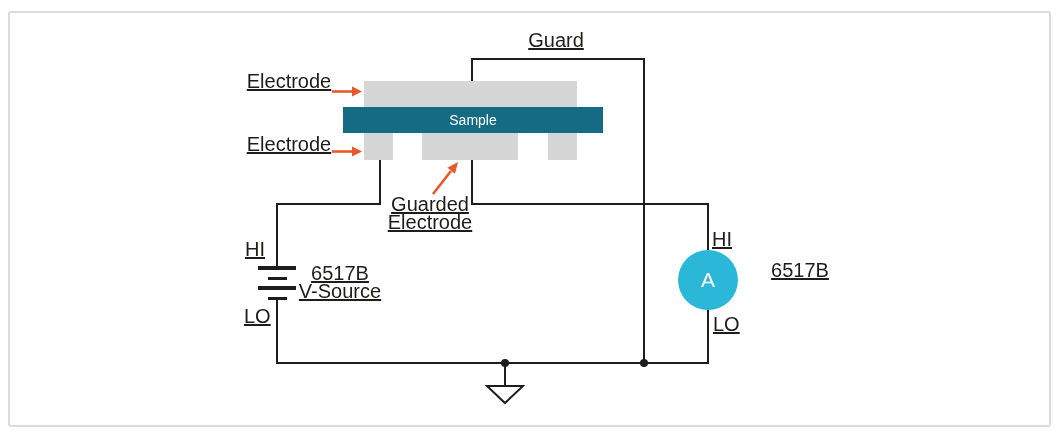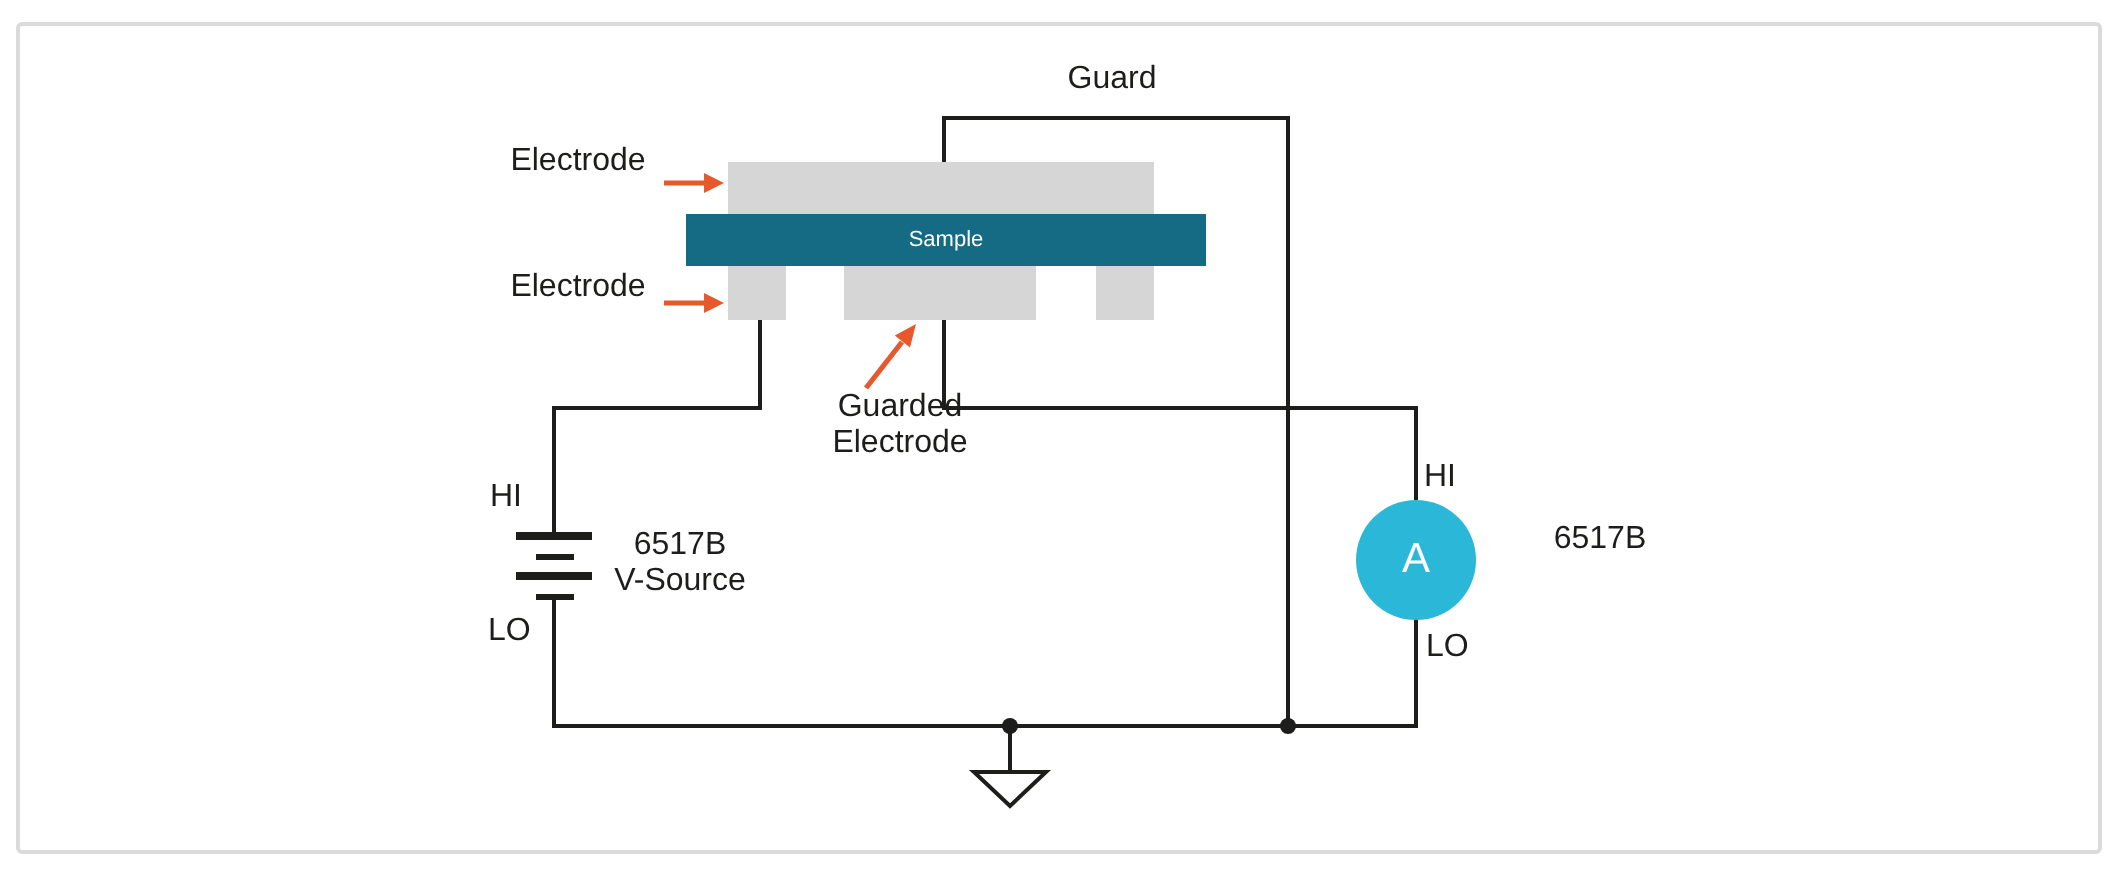--- a/index.html
+++ b/index.html
@@ -5,27 +5,27 @@
   html,body { margin:0; padding:0; background:#ffffff; }
   .canvas {
     position:relative; width:1060px; height:436px; background:#ffffff;
     font-family:"Liberation Sans", sans-serif; color:var(--text,#1d1d1b);
     overflow:hidden;
   }
   .frame {
     position:absolute; left:8px; top:11px; width:1039px; height:412px;
     border:2px solid var(--frame-border,#dbdbdb); border-radius:3px;
   }
-  .lbl { position:absolute; font-size:16px; line-height:18px; white-space:nowrap; }
+  .lbl { position:absolute; font-size:20px; line-height:18px; white-space:nowrap;text-decoration:underline; }
   .center { text-align:center; }
   .block { position:absolute; }
   .gray { background:var(--electrode-fill,#d6d6d6); }
   .sample {
     background:var(--sample-fill,#156a84); color:var(--sample-text,#ffffff);
-    display:flex; align-items:center; justify-content:center; font-size:11px;
+    display:flex; align-items:center; justify-content:center; font-size:14px;
   }
   .wire { position:absolute; background:var(--wire,#1d1d1b); }
   .dot { position:absolute; width:8px; height:8px; border-radius:50%; background:var(--wire,#1d1d1b); }
   .plate { position:absolute; background:var(--wire,#1d1d1b); }
   .ammeter {
     position:absolute; left:678px; top:250px; width:60px; height:60px; border-radius:50%;
     background:var(--ammeter-fill,#2bb8d8); color:var(--ammeter-text,#ffffff);
     display:flex; align-items:center; justify-content:center; font-size:21px;
   }
   svg { position:absolute; overflow:visible; }
@@ -71,21 +71,21 @@
   <div class="lbl center" style="left:506px;top:31px;width:100px">Guard</div>
 
   <div class="lbl center" style="left:229px;top:72px;width:120px">
     <div>Electrode</div>
   </div>
 
   <div class="lbl center" style="left:229px;top:135px;width:120px">
     <div>Electrode</div>
   </div>
 
-  <div class="lbl center" style="left:390px;top:195px;width:120px">
+  <div class="lbl center" style="left:370px;top:195px;width:120px">
     <div>Guarded</div>
     <div>Electrode</div>
   </div>
 
   <svg class="arrow" style="left:330px;top:85px" width="33" height="13">
     <line x1="2" y1="6.5" x2="22" y2="6.5"></line>
     <polygon points="22,1.5 22,11.5 32,6.5"></polygon>
   </svg>
   <svg class="arrow" style="left:330px;top:145px" width="33" height="13">
     <line x1="2" y1="6.5" x2="22" y2="6.5"></line>

